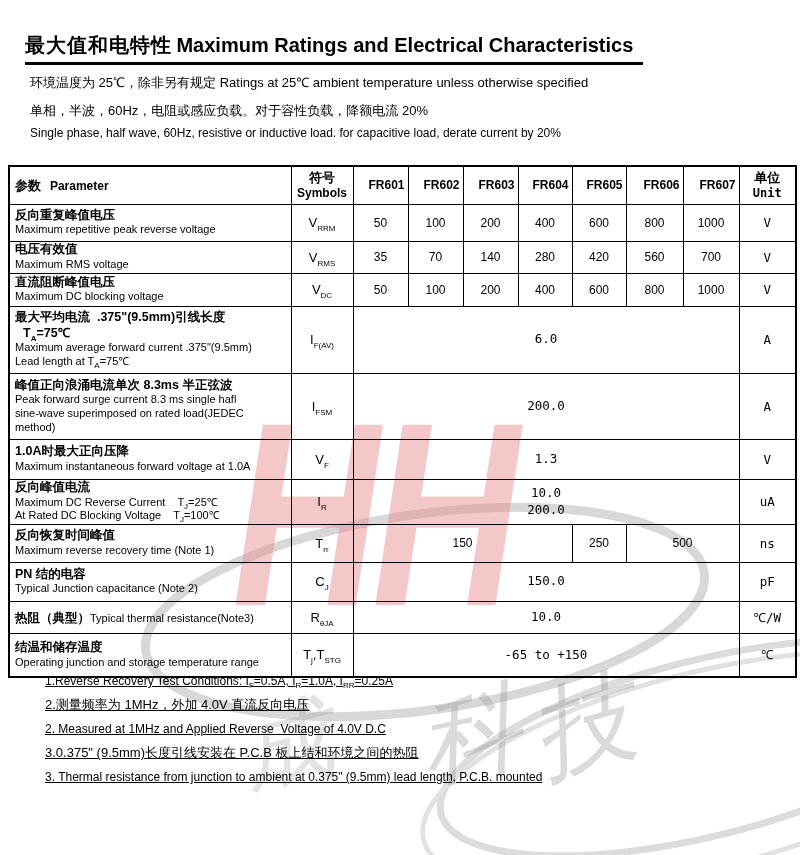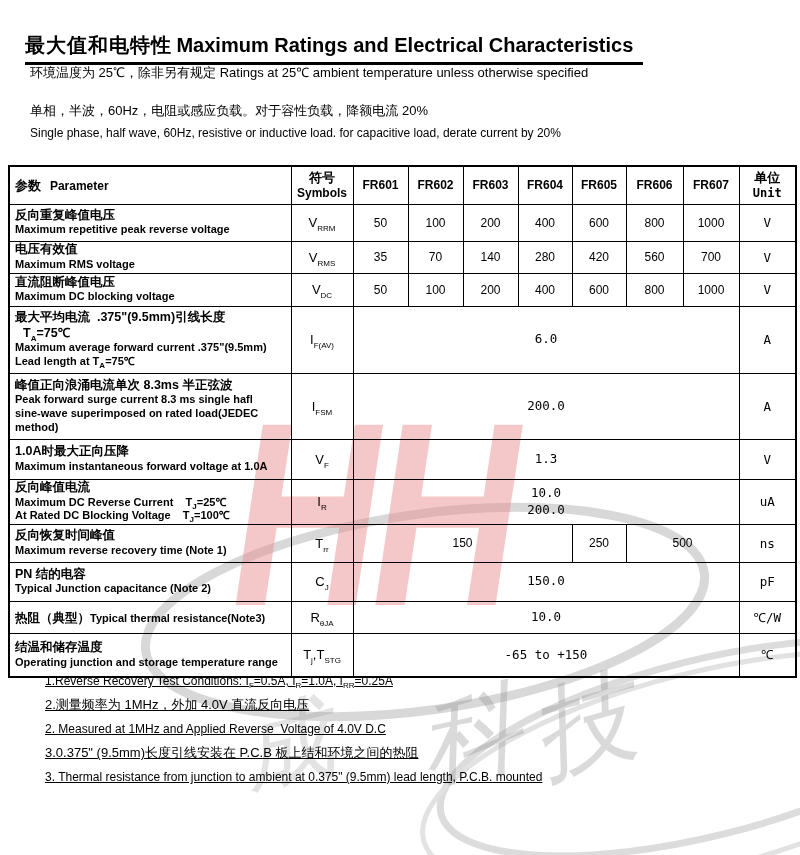--- a/index.html
+++ b/index.html
@@ -22,39 +22,39 @@
 
   
   .content{position:absolute;inset:0;z-index:1;}
 
   .title{position:absolute;left:25px;top:32px;border-bottom:3px solid #000;
          padding:0 10px 3px 0;white-space:nowrap;}
   .title-zh{font:bold 20px "Liberation Serif",serif;letter-spacing:1px;text-align:right;}
   .title-en{font:bold 20px "Liberation Sans",sans-serif;}
 
   .sub{position:absolute;left:30px;white-space:pre;}
-  .sub1{top:63px;font-size:13px;}
+  .sub1{top:73px;font-size:13px;}
   .sub2{top:102px;font-size:13px;font-weight:normal;}
   .sub3{top:126px;font-size:12px;}
 
   table.ratings{position:absolute;left:8px;top:165px;width:787px;
         border-collapse:collapse;table-layout:fixed;background:transparent;
         border:2px solid #000;}
   .ratings td,.ratings th{border:1px solid #000;padding:0 3px;vertical-align:middle;overflow:hidden;}
   .c-param{text-align:left;padding-left:5px !important;}
   .c-param div{white-space:pre;line-height:1.25;}
   .zh{font-weight:bold;font-size:12.5px;}
-  .en{font-weight:bold;font-size:11px;}
+  .en{font-weight:normal;font-size:11px;}
   .ind{padding-left:8px;}
   .c-sym{text-align:center;font-size:13px;}
   sub{font-size:8px;line-height:0;}
   .c-num{text-align:center;font-size:12px;}
   .c-mono{text-align:center;font-size:12.5px;font-family:"DejaVu Sans Mono",monospace;line-height:1.3;}
   .c-unit{text-align:center;font-size:12.5px;font-family:"DejaVu Sans Mono",monospace;}
-  th.model{font-size:12px;font-weight:bold;text-align:center;}
+  th.model{font-size:12px;font-weight:bold;text-align:right;}
   .hdr-zh{font-size:13px;font-weight:bold;display:block;text-align:center;line-height:1.2;}
   .hdr-en{font-size:12px;font-weight:bold;display:block;text-align:center;line-height:1.2;}
   .hdr-mono{font-family:"DejaVu Sans Mono",monospace;}
   th.c-param .hdr-zh, th.c-param .hdr-en{display:inline;text-align:left;}
 
   .notes{position:absolute;left:45px;top:674px;}
   .note-line{white-space:pre;margin-bottom:9px;font-size:12px;line-height:1.2;}
   .note-line.zh-n{font-size:13px;}
   .note-line.ind-n{text-decoration:underline;}
 </style>

